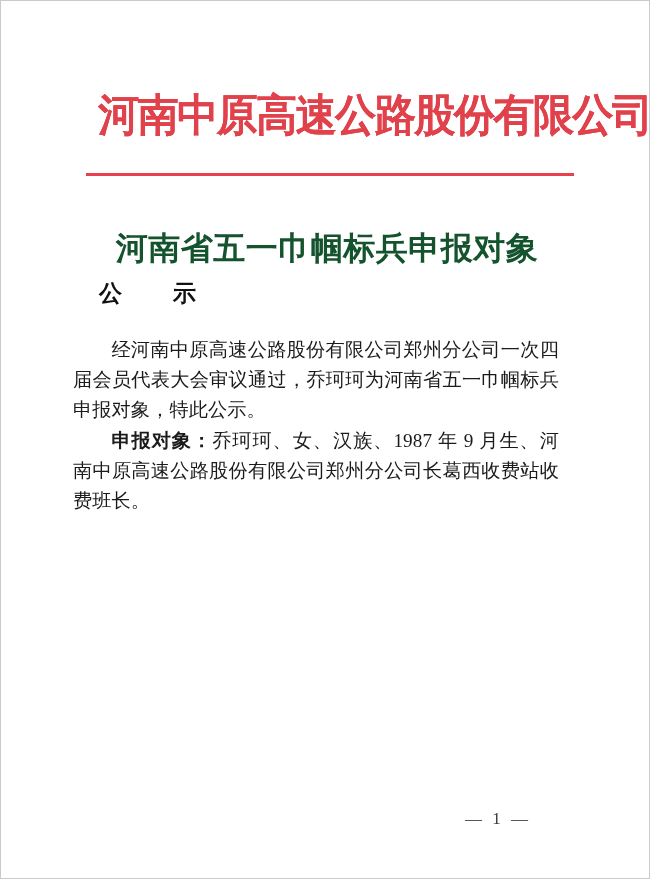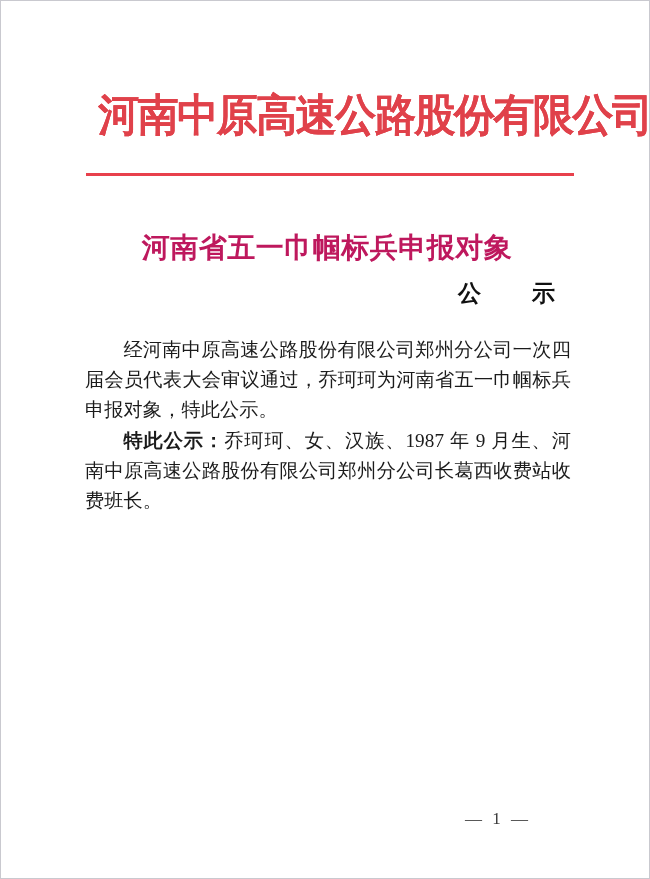--- a/index.html
+++ b/index.html
@@ -50,44 +50,44 @@
     background: #e8404c;
   }
 
   
   .doc-title {
     position: absolute;
     left: 84px;
     top: 231px;
     width: 484px;
     text-align: center;
-    font-size: 28px;
+    font-size: 32px;
     line-height: 32px;
     font-weight: bold;
-    color: #be185d;
+    color: #14532d;
     letter-spacing: 0.5px;
   }
   .doc-subtitle {
     position: absolute;
     left: 84px;
     top: 278px;
     width: 484px;
-    text-align: right;
+    text-align: left;
     font-size: 23px;
     line-height: 30px;
     font-weight: bold;
     color: #111111;
     letter-spacing: 14px;
     text-indent: 14px;
   }
 
   
   .body-area {
     position: absolute;
-    left: 84px;
+    left: 72px;
     top: 334px;
     width: 486px;
   }
   .para {
     font-size: 19.2px;
     line-height: 30.2px;
     color: #1b1b1b;
     text-align: justify;
     text-justify: inter-ideograph;
     text-indent: 2em;
@@ -126,21 +126,21 @@
 
   <div class="doc-title">河南省五一巾帼标兵申报对象</div>
 
   <div class="doc-subtitle">公　示</div>
 
   <div class="body-area">
 
     <p class="para">经河南中原高速公路股份有限公司郑州分公司一次四届会员代表大会审议通过，乔珂珂为河南省五一巾帼标兵申报对象，特此公示。</p>
 
     <p class="para">
-      <span class="lead">特此公示：</span><span>乔珂珂、女、汉族、1987 年 9 月生、河南中原高速公路股份有限公司郑州分公司长葛西收费站收费班长。</span>
+      <span class="lead">申报对象：</span><span>乔珂珂、女、汉族、1987 年 9 月生、河南中原高速公路股份有限公司郑州分公司长葛西收费站收费班长。</span>
     </p>
 
 
   </div>
 
   <div class="page-number">— 1 —</div>
 
 </div>
 
 </body></html>

